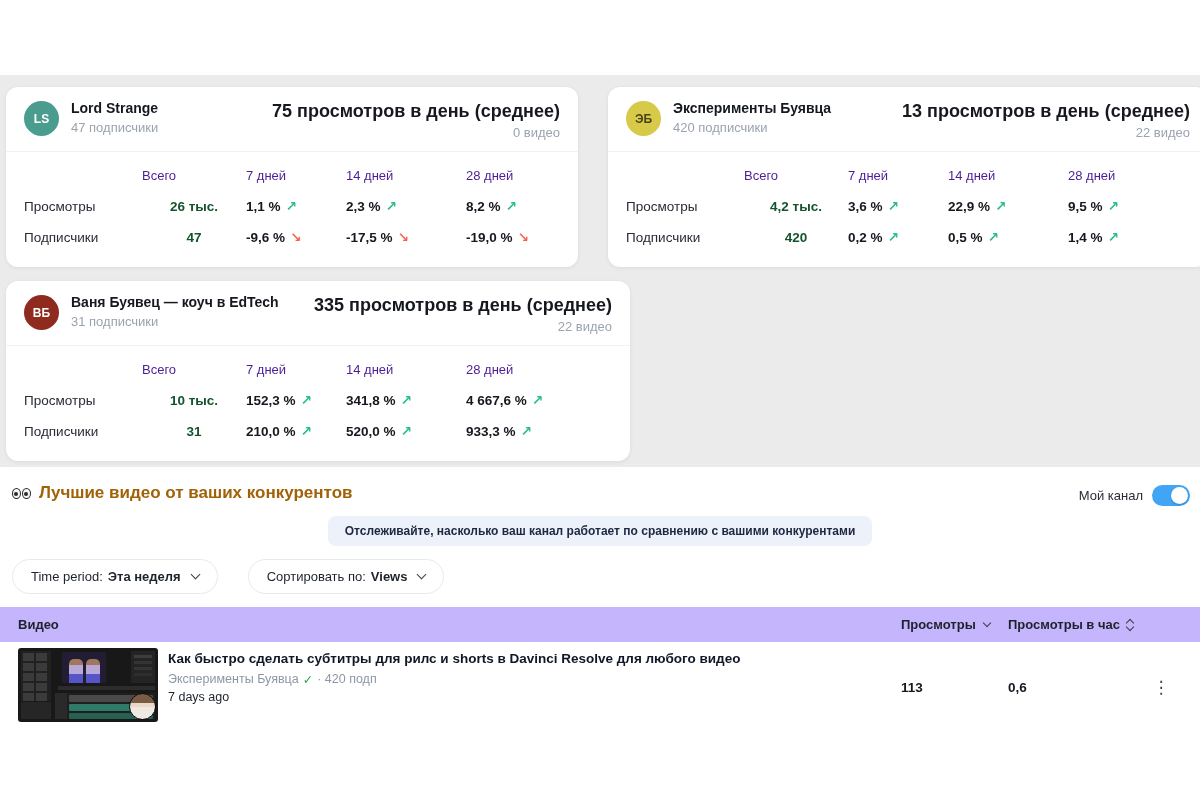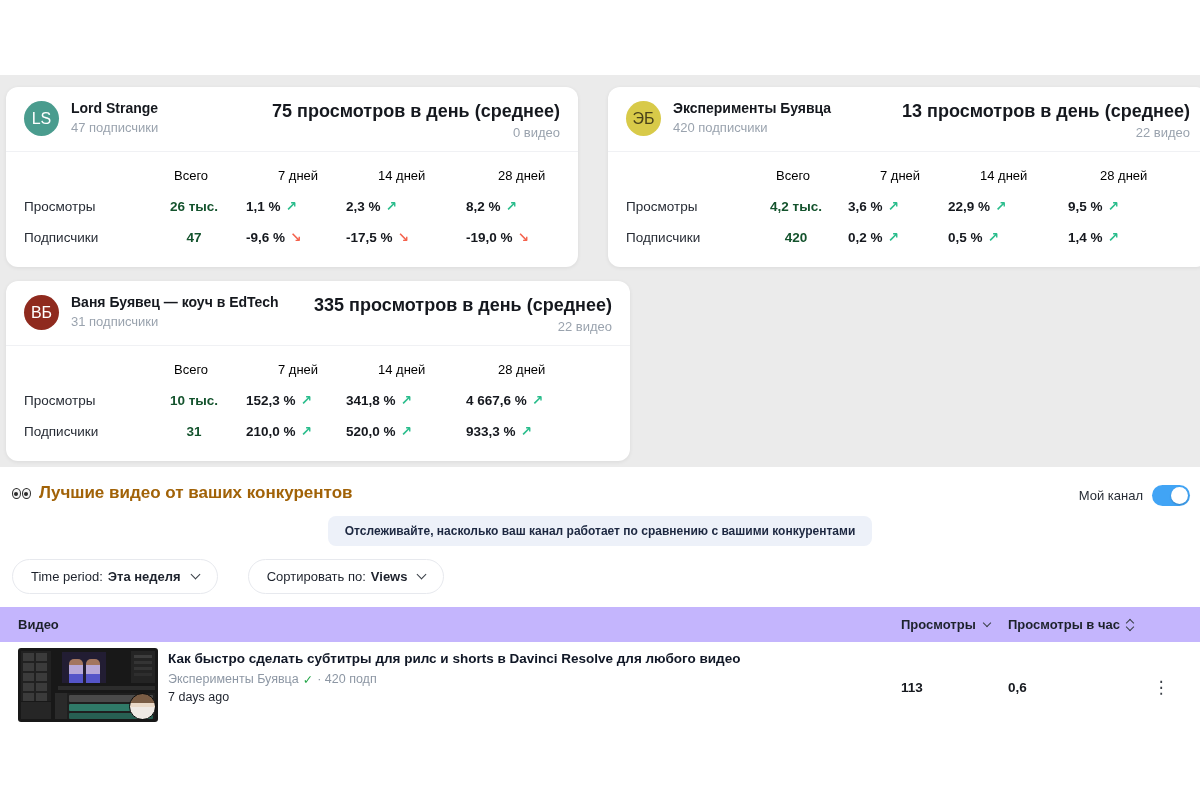--- a/index.html
+++ b/index.html
@@ -17,32 +17,32 @@
     box-shadow: 0 1px 4px rgba(0,0,0,0.07);
   }
   .card-0 { left: 6px;  top: 12px;  width: 572px; }
   .card-1 { left: 608px; top: 12px; width: 600px; }
   .card-2 { left: 6px;  top: 206px; width: 624px; }
 
   .card-header { display: flex; align-items: flex-start; padding: 13px 18px 11px; }
   .avatar {
     width: 35px; height: 35px; border-radius: 50%; flex: 0 0 35px;
     display: flex; align-items: center; justify-content: center;
-    font-size: 16px; font-weight: 400; margin-right: 12px; margin-top: 1px;
+    font-size: 12px; font-weight: 700; margin-right: 12px; margin-top: 1px;
   }
   .ch-name { font-size: 14px; font-weight: 700; color: #15181e; line-height: 1.25; }
   .ch-subs { font-size: 13px; color: #9aa3ae; margin-top: 2px; }
   .ch-right { margin-left: auto; text-align: right; }
   .ch-avg  { font-size: 18px; font-weight: 700; color: #15181e; line-height: 1.25; }
   .ch-videos { font-size: 13px; color: #9aa3ae; margin-top: 2px; }
   .divider { height: 1px; background: #f0f1f4; }
 
   .metrics { padding: 8px 18px 14px; }
   .mrow { display: grid; grid-template-columns: 118px 104px 100px 120px 1fr; align-items: center; height: 31px; font-size: 13.5px; }
-  .mhead > div { color: #000000; font-size: 13px; font-weight: 400; margin-left: 32px; }
+  .mhead > div { color: #4c1d95; font-size: 13px; font-weight: 400; }
   .mlabel { color: #272c35; }
   .mtotal { font-weight: 700; color: #14532d; text-align: center; }
   .mcell  { font-weight: 700; color: #15181e; white-space: nowrap; }
   .trend-arrow { display: inline-block; margin-left: 5px; font-weight: 700; }
   .trend-arrow[data-dir="up"]::before   { content: "↗"; color: #2abd8c; }
   .trend-arrow[data-dir="down"]::before { content: "↘"; color: #f4624d; }
 
   
   .sec-title {
     position: absolute; left: 12px; top: 483px;

